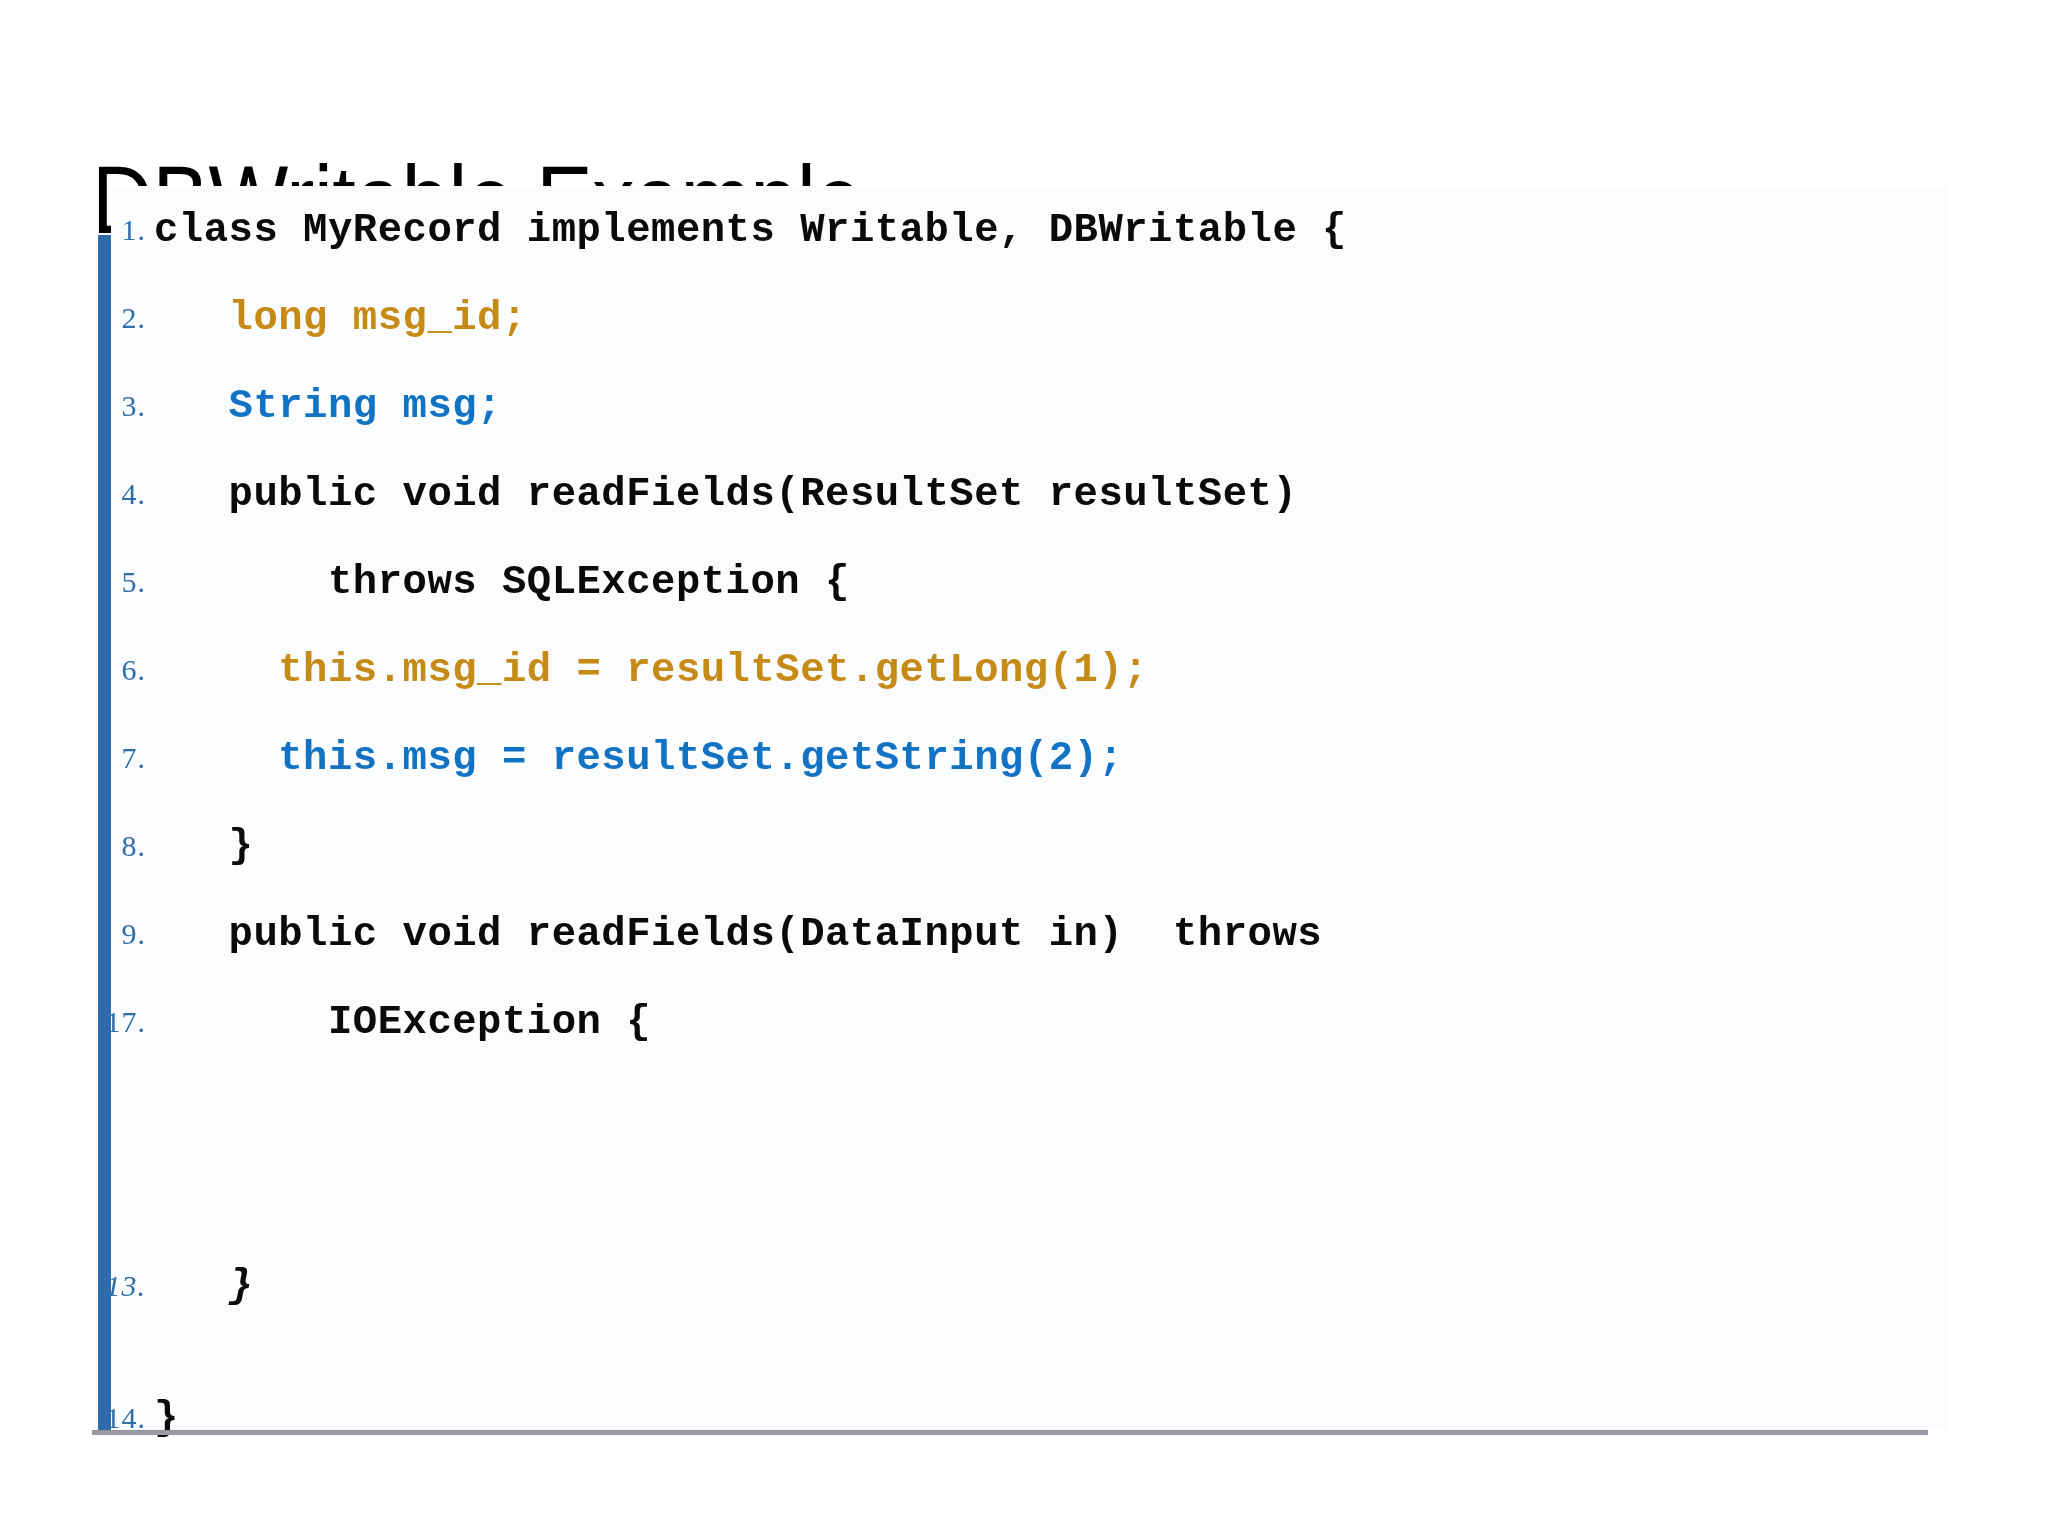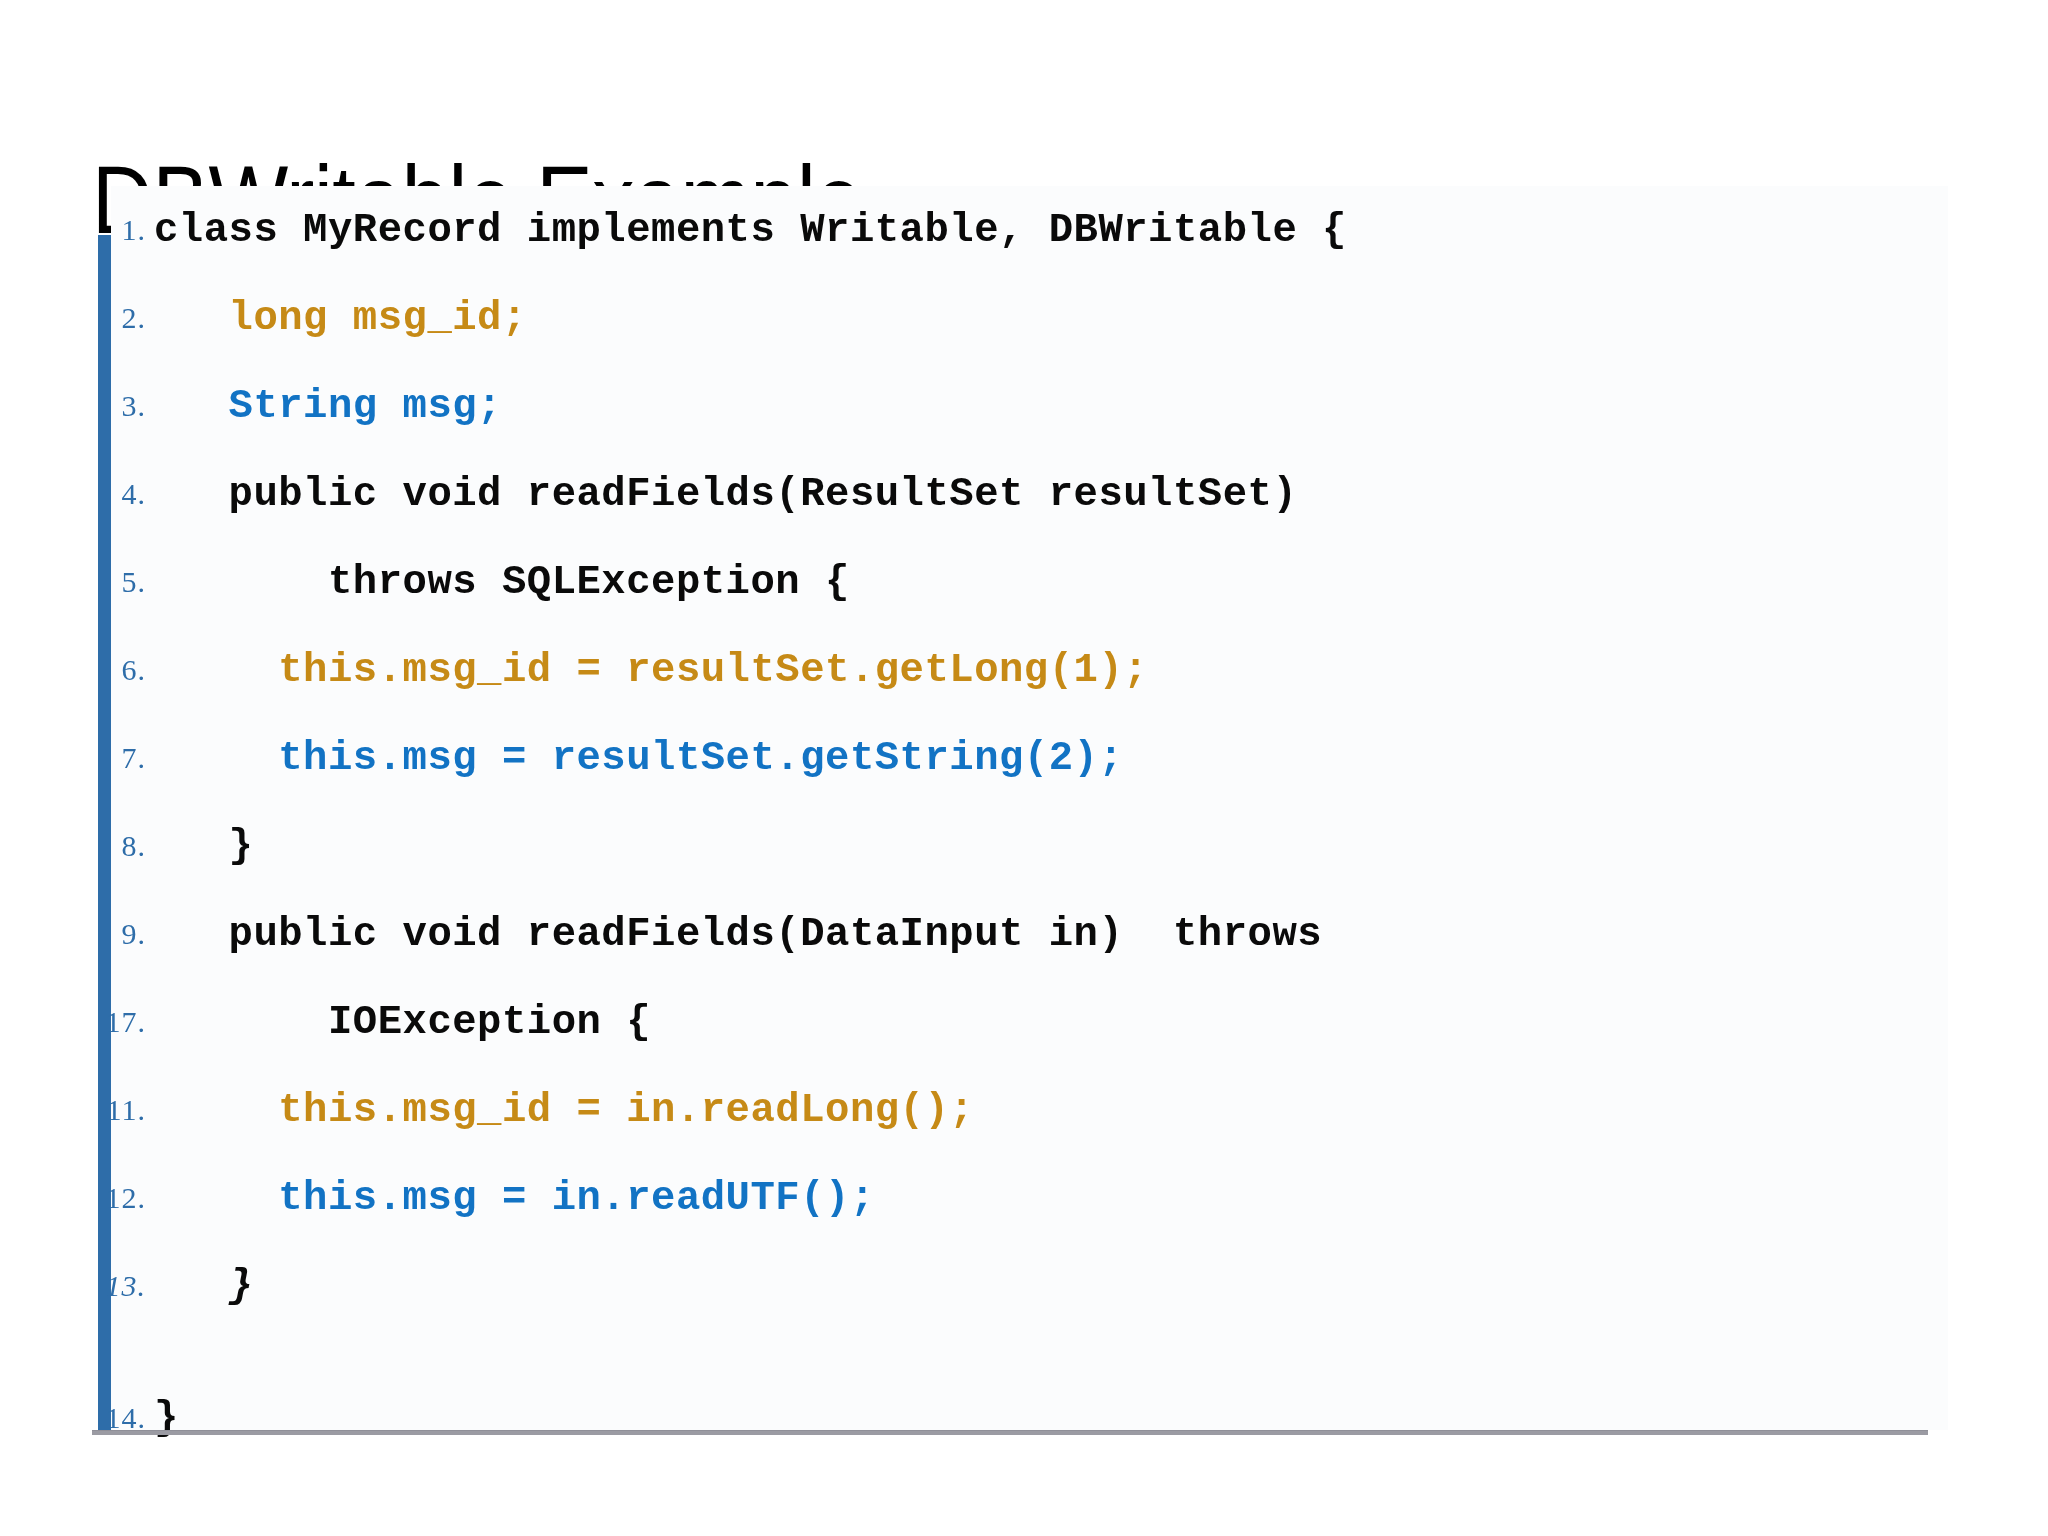--- a/index.html
+++ b/index.html
@@ -171,28 +171,20 @@
           <span class="line-code c-black">   }</span>
         </div>
         <div class="code-line" style="top: 704px;">
           <span class="line-no">9.</span>
           <span class="line-code c-black">   public void readFields(DataInput in)  throws</span>
         </div>
         <div class="code-line" style="top: 792px;">
           <span class="line-no">17.</span>
           <span class="line-code c-black">       IOException {</span>
         </div>
-        <div class="code-line" style="top: 880px;">
-          <span class="line-no">11.</span>
-          <span class="line-code c-gold">     this.msg_id = in.readLong();</span>
-        </div>
-        <div class="code-line" style="top: 968px;">
-          <span class="line-no">12.</span>
-          <span class="line-code c-blue">     this.msg = in.readUTF();</span>
-        </div>
         <div class="code-line" style="top: 1056px; font-style: italic;">
           <span class="line-no">13.</span>
           <span class="line-code c-black">   }</span>
         </div>
         <div class="code-line" style="top: 1188px;">
           <span class="line-no">14.</span>
           <span class="line-code c-black">}</span>
         </div>
       </div>
   </div>

